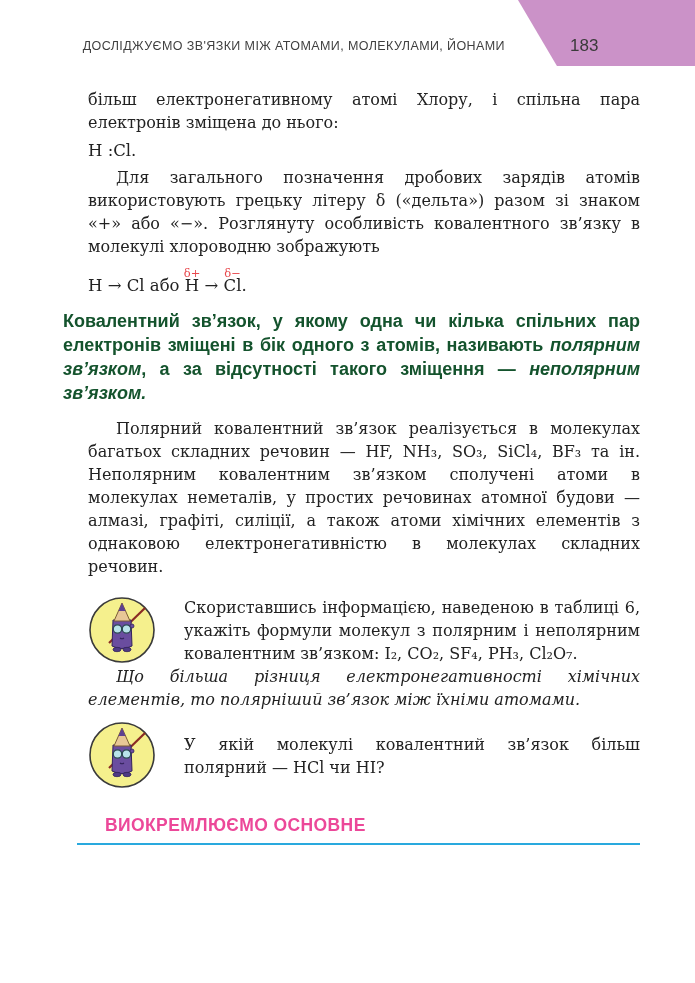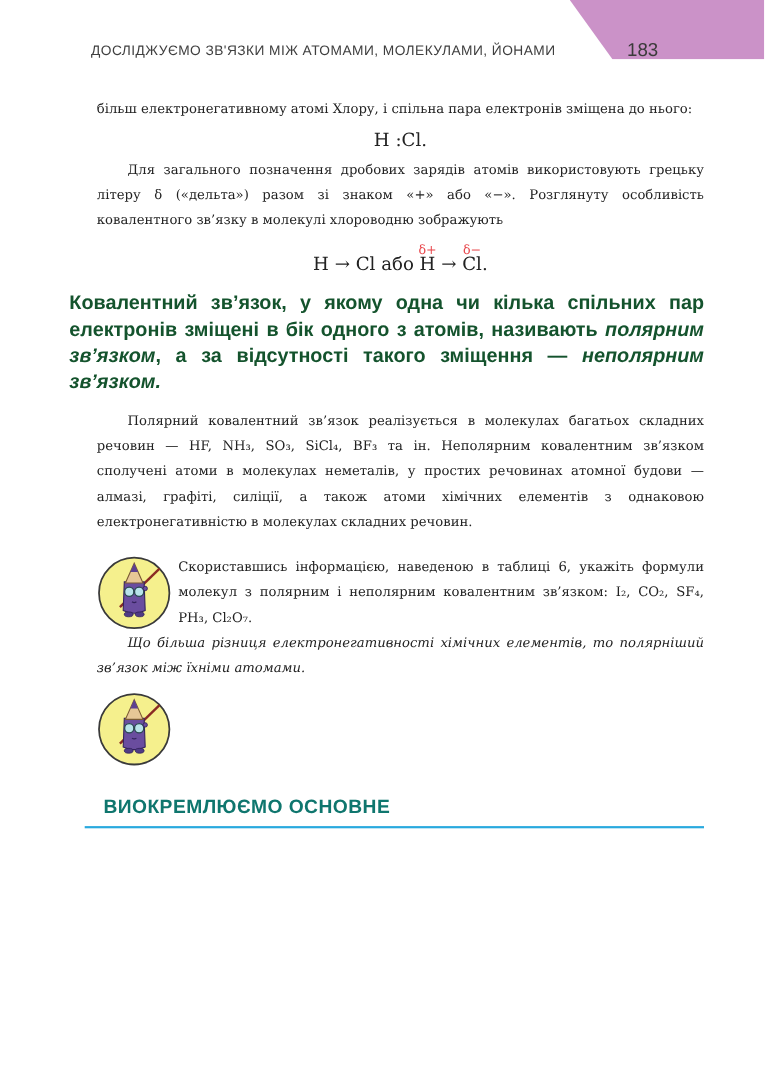--- a/index.html
+++ b/index.html
@@ -4,72 +4,72 @@
 <style>
   html,body { margin:0; padding:0; background:#ffffff; }
   .page {
     position:relative; width:695px; height:983px; margin:0 auto;
     background:#ffffff; overflow:hidden;
     font-family:"DejaVu Serif", serif; color:#222222;
   }
 
   
   .banner {
-    position:absolute; top:0; right:0; width:177px; height:54px;
+    position:absolute; top:0; right:0; width:177px; height:66px;
     background:#cb92c8;
     clip-path:polygon(0 0, 100% 0, 100% 100%, 22% 100%);
   }
   .page-number {
     position:absolute; top:36px; left:52px;
     font-family:"Liberation Sans", sans-serif; font-size:17px; color:#3a3a3a;
   }
   .header-title {
     position:absolute; top:39px; right:190px; white-space:nowrap;
     font-family:"Liberation Sans", sans-serif; font-size:12.5px;
     letter-spacing:0.4px; color:#3f3f3f;margin-left:35px;
   }
 
   
   .content { position:absolute; top:88px; left:88px; width:552px; }
 
   p.body-text {
-    margin:0; font-size:12px; line-height:23px; text-align:justify;
+    margin:0; font-size:16px; line-height:23px; text-align:justify;
   }
   .indent { text-indent:28px; }
   .sp-sm { margin-top:5px; }
   .sp-md { margin-top:12px; }
 
   .formula {
-    margin:5px 0 4px 0; text-align:center; font-size:16.5px; line-height:23px;
+    margin:5px 0 4px 0; text-align:left; font-size:16.5px; line-height:23px;
   }
   .formula-polar { margin-top:16px; margin-bottom:6px; }
   .over { position:relative; display:inline-block; }
   .delta {
     position:absolute; top:-12px; left:50%; transform:translateX(-50%);
     font-size:11.5px; color:#e8484d; white-space:nowrap;
   }
 
   .definition {
     margin:12px 0 12px -25px; width:577px;
     font-family:"Liberation Sans", sans-serif; font-weight:700;
     font-size:18px; line-height:24px; color:#14532d; text-align:justify;
   }
   .definition .term { font-style:italic; }
 
-  .task { display:flex; gap:6px; align-items:flex-end; margin-top:16px; }
+  .task { display:flex; gap:28px; align-items:center; margin-top:16px; }
   .task .mascot { flex:0 0 68px; height:68px; }
   .task .task-text { flex:1; margin-top:2px; }
 
   .note-italic { font-style:italic; }
 
   .section { margin-top:26px; }
   .section-heading {
-    margin-left:6px;
+    margin-left:17px;
     font-family:"Liberation Sans", sans-serif; font-weight:700;
-    font-size:17.5px; letter-spacing:0.4px; color:#0f766e;
+    font-size:17.5px; letter-spacing:0.4px; color:#ec4899;
   }
   .section-rule {
     margin:7px 0 0 -11px; width:563px; height:0;
     border-top:2px solid #29a9de;
   }
   .summary { margin-top:14px; }
   .it { font-style:italic; }
 </style>
 </head>
 <body>
@@ -128,20 +128,21 @@
         <polygon points="34,7 26,25 42,25" fill="#e7c796" stroke="#7a5a34" stroke-width="1"></polygon>
         <polygon points="34,7 30.5,15 37.5,15" fill="#5d4190"></polygon>
         <circle cx="29.5" cy="33" r="4.2" fill="#b8e2ea" stroke="#2c4a52" stroke-width="1.2"></circle>
         <circle cx="38.5" cy="33" r="4.2" fill="#b8e2ea" stroke="#2c4a52" stroke-width="1.2"></circle>
         <line x1="33.7" y1="33" x2="34.3" y2="33" stroke="#2c4a52" stroke-width="1.2"></line>
         <path d="M32 42 q2 1.6 4 0" fill="none" stroke="#33235c" stroke-width="1.1"></path>
         <ellipse cx="29" cy="53.5" rx="4" ry="2.2" fill="#4f3a85" stroke="#33235c" stroke-width="0.8"></ellipse>
         <ellipse cx="39" cy="53.5" rx="4" ry="2.2" fill="#4f3a85" stroke="#33235c" stroke-width="0.8"></ellipse>
         <circle cx="44" cy="30" r="2" fill="#6a4d9f" stroke="#33235c" stroke-width="0.8"></circle>
       </svg>
+      <p class="body-text task-text">У якій молекулі ковалентний зв’язок більш полярний — HCl чи HI?</p>
     </div>
 
     <div class="section">
       <div class="section-heading">ВИОКРЕМЛЮЄМО ОСНОВНЕ</div>
       <div class="section-rule"></div>
     </div>
 
 
   </div>
 </div>

